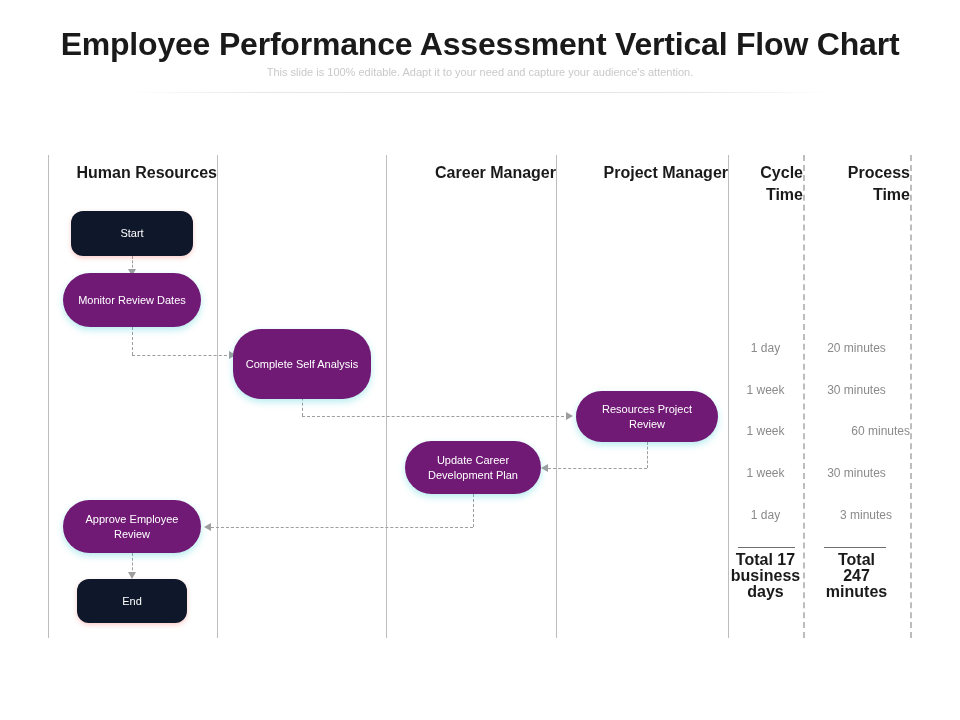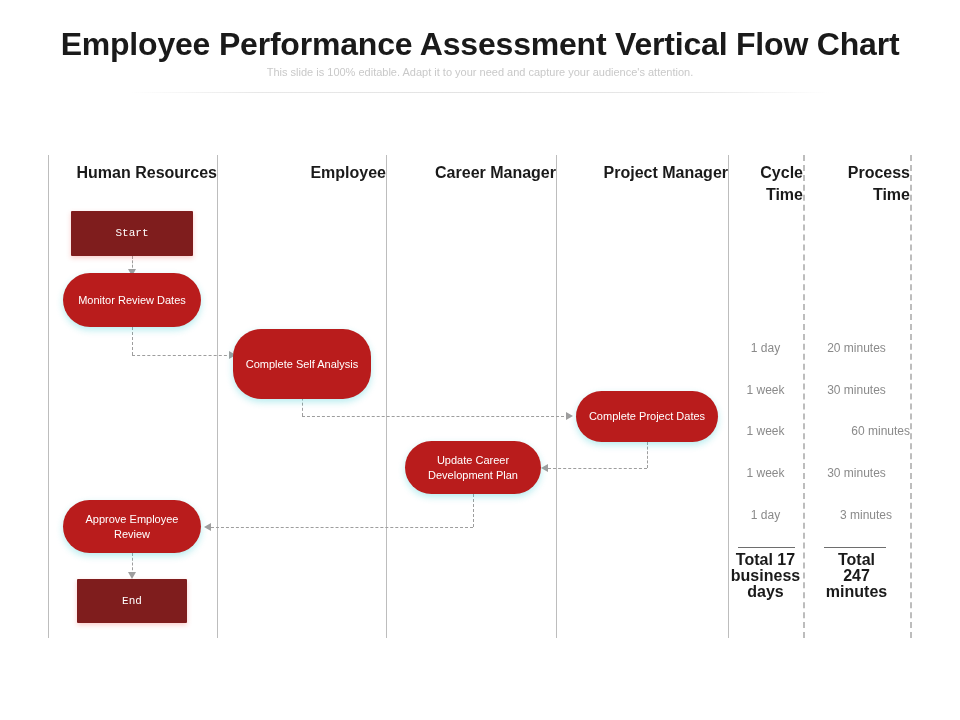--- a/index.html
+++ b/index.html
@@ -85,27 +85,26 @@
     align-items: center;
     justify-content: center;
     text-align: center;
     color: #ffffff;
     font-size: 11px;
     line-height: 15px;
     box-sizing: border-box;
     padding: 0 10px;
   }
   .node-terminal {
-    background: #7f1d1d;
-    border-radius: 1px;
+    background: #0f172a;
+    border-radius: 12px;
     box-shadow: 0 2px 5px rgba(239, 91, 84, 0.30);
-    font-family: Liberation Mono, monospace;
   }
   .node-process {
-    background: #b91c1c;
+    background: #701a75;
     border-radius: 28px;
     box-shadow: 0 3px 7px rgba(32, 196, 204, 0.32);
   }
 
   
   .conn {
     position: absolute;
   }
   .conn-h {
     border-top: 1px dashed #9e9e9e;
@@ -169,21 +168,20 @@
 
   <div class="lane-line" style="left:48px;"></div>
   <div class="lane-line" style="left:217px;"></div>
   <div class="lane-line" style="left:386px;"></div>
   <div class="lane-line" style="left:556px;"></div>
   <div class="lane-line" style="left:728px;"></div>
   <div class="dash-line" style="left:803px;"></div>
   <div class="dash-line" style="left:910px;"></div>
 
   <div class="lane-header" style="left:48px;  width:169px;">Human Resources</div>
-  <div class="lane-header" style="left:217px; width:169px;">Employee</div>
   <div class="lane-header" style="left:386px; width:170px;">Career Manager</div>
   <div class="lane-header" style="left:556px; width:172px;">Project Manager</div>
   <div class="lane-header" style="left:728px; width:75px;">
     <span>Cycle</span><br>
     <span>Time</span>
   </div>
   <div class="lane-header" style="left:803px; width:107px;">
     <span>Process</span><br>
     <span>Time</span>
   </div>
@@ -209,21 +207,21 @@
 
   <div class="conn conn-v" style="left:132px; top:553px; height:22px;"></div>
   <div class="arrow arrow-down" style="left:128px; top:572px;"></div>
 
   <div class="node node-terminal" style="left:71px; top:211px; width:122px; height:45px;">Start</div>
 
   <div class="node node-process" style="left:63px; top:273px; width:138px; height:54px;">Monitor Review Dates</div>
 
   <div class="node node-process" style="left:233px; top:329px; width:138px; height:70px;">Complete Self Analysis</div>
 
-  <div class="node node-process" style="left:576px; top:391px; width:142px; height:51px;">Complete Project Dates</div>
+  <div class="node node-process" style="left:576px; top:391px; width:142px; height:51px;">Resources Project Review</div>
 
   <div class="node node-process" style="left:405px; top:441px; width:136px; height:53px;">Update Career Development Plan</div>
 
   <div class="node node-process" style="left:63px; top:500px; width:138px; height:53px;">Approve Employee Review</div>
 
   <div class="node node-terminal" style="left:77px; top:579px; width:110px; height:44px;">End</div>
 
   <div class="time-cell" style="left:728px; top:341px; width:75px;">1 day</div>
   <div class="time-cell" style="left:728px; top:383px; width:75px;">1 week</div>
   <div class="time-cell" style="left:728px; top:424px; width:75px;">1 week</div>

